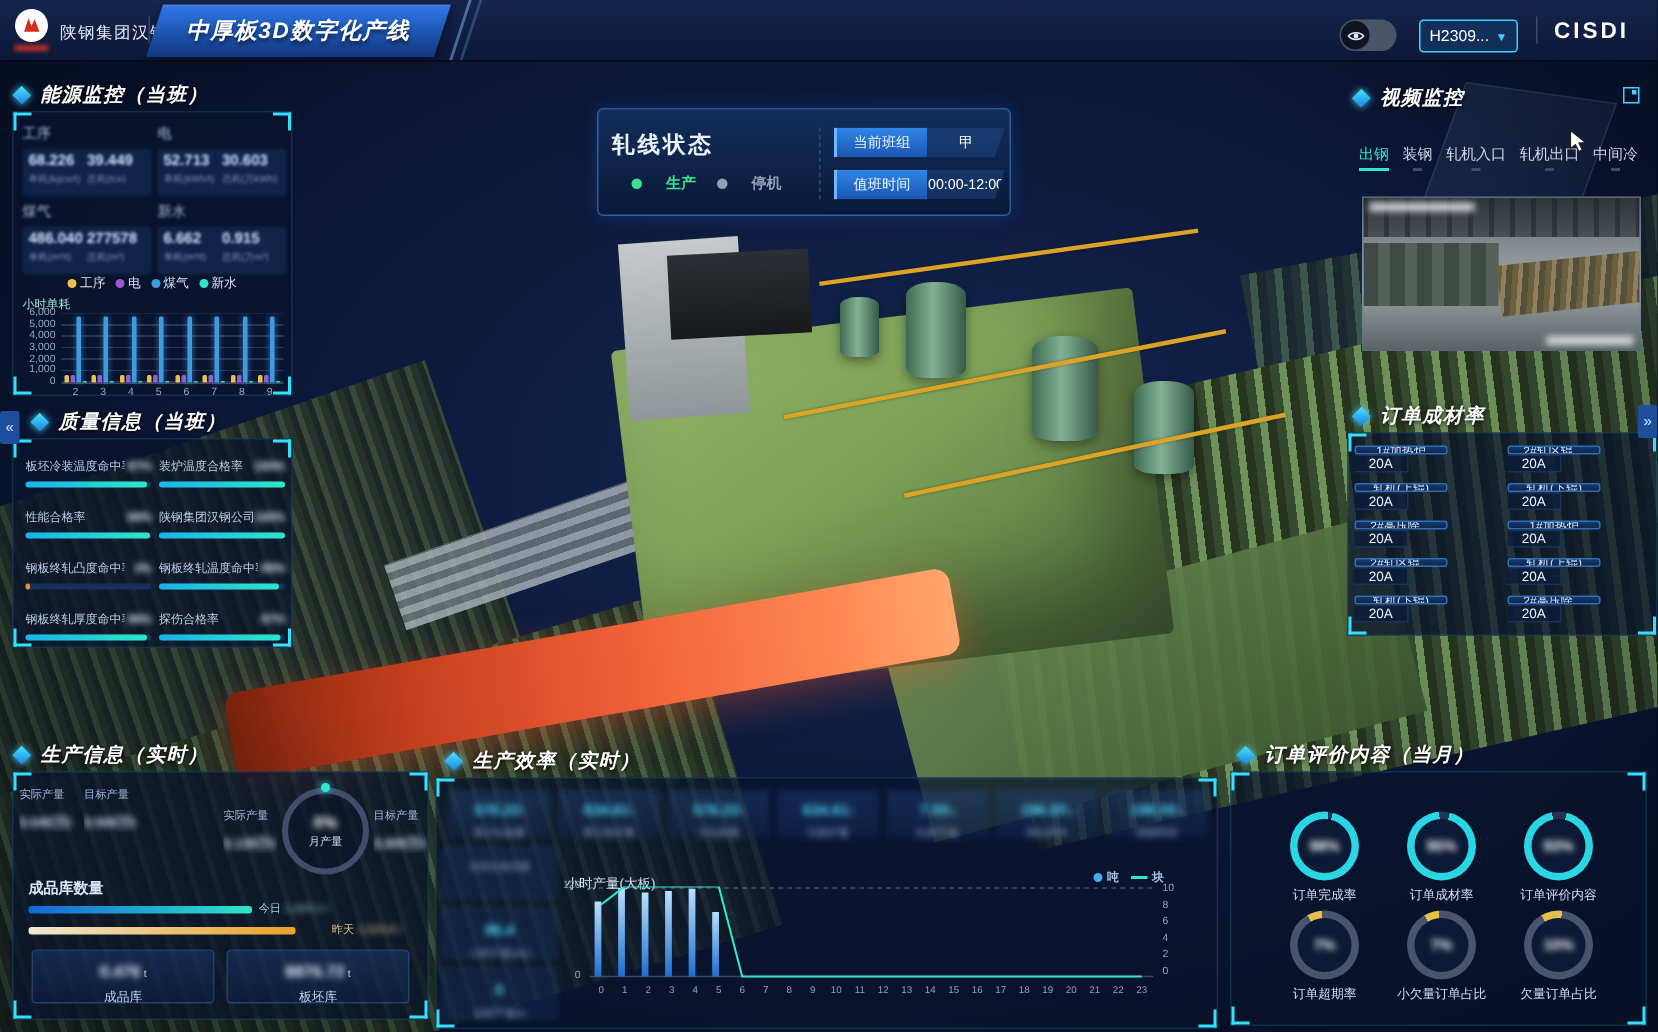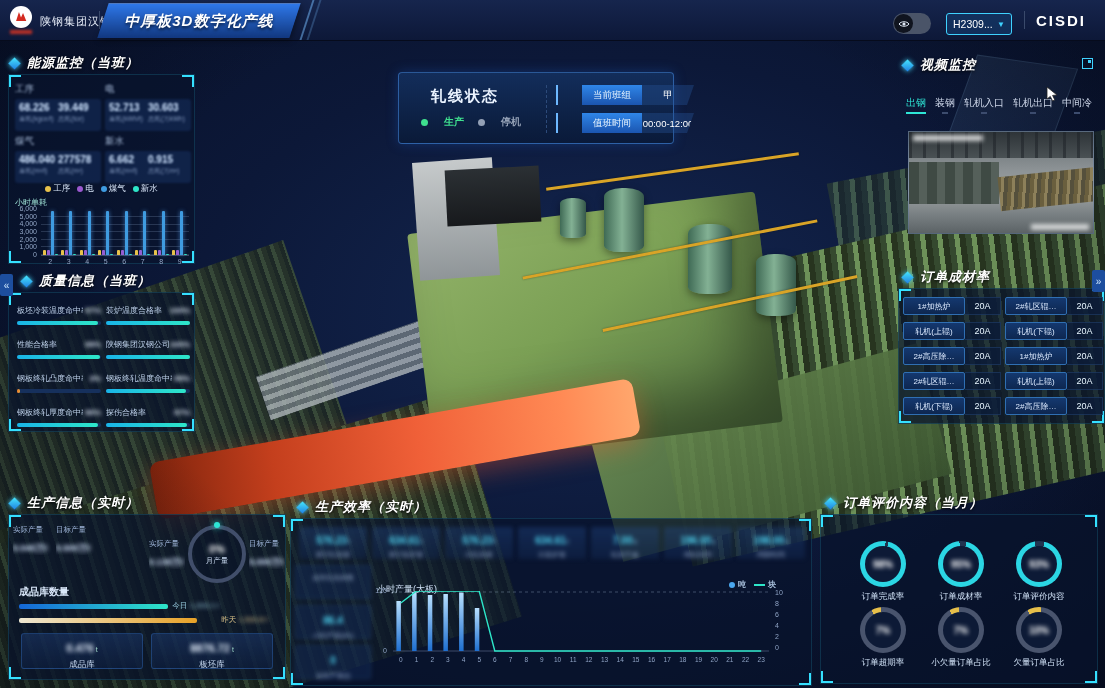--- a/index.html
+++ b/index.html
@@ -108,27 +108,27 @@
   .q-top{display:flex;justify-content:space-between;align-items:baseline;}
   .q-lab{font-size:8px;color:#bccfe8;white-space:nowrap;overflow:hidden;max-width:66px;}
   .q-pct{font-size:8px;color:#e8f2ff;font-weight:bold;}
   .q-track{margin-top:5px;height:3.5px;background:#16305c;border-radius:2px;}
   .q-fill{display:block;height:100%;border-radius:2px;background:linear-gradient(90deg,#19b4e8,#2ee6c8);}
   .q-fill.orange{background:linear-gradient(90deg,#e8762a,#e8a53a);}
   
   .ls{border:1px solid rgba(70,140,230,.55);border-radius:4px;
     background:linear-gradient(180deg,rgba(20,48,95,.88),rgba(10,26,56,.88));
     box-shadow:0 0 12px rgba(30,90,190,.35);}
-  .ls-title{position:absolute;left:32px;top:14px;font-size:15px;font-weight:bold;color:#eaf3ff;letter-spacing:2px;}
+  .ls-title{position:absolute;left:9px;top:14px;font-size:15px;font-weight:bold;color:#eaf3ff;letter-spacing:2px;}
   .ls-legend{position:absolute;left:22px;top:42px;display:flex;gap:14px;}
   .ls-i{display:flex;align-items:center;gap:16px;font-size:10px;}
   .ls-dot{width:7px;height:7px;border-radius:50%;}
   .ls-div{position:absolute;left:147px;top:12px;height:48px;border-left:1px dashed #2c4a7a;}
   .badge{position:absolute;left:157px;height:20px;width:112px;display:flex;
-    clip-path:polygon(0 0,100% 0,calc(100% - 7px) 100%,0 100%);border-left:2px solid #6db8ff;padding-left:24px;}
+    clip-path:polygon(0 0,100% 0,calc(100% - 7px) 100%,0 100%);border-left:2px solid #6db8ff;}
   .b-l{width:60px;background:linear-gradient(180deg,#2f86e8,#1b55b0);font-size:9.5px;color:#eaf6ff;
     display:flex;align-items:center;justify-content:center;}
   .b-v{flex:1;background:rgba(40,90,160,.35);color:#fff;font-size:9.5px;display:flex;align-items:center;
     justify-content:center;white-space:nowrap;}
   
   .v-icon{position:absolute;left:1082px;top:58px;width:9px;height:9px;border:1px solid #3fd2ff;z-index:3;cursor:pointer;}
   .v-icon::after{content:'';position:absolute;right:1px;top:1px;width:3px;height:3px;background:#3fd2ff;}
   .v-tabs{position:absolute;left:906px;top:96px;width:190px;z-index:2;display:flex;gap:9px;overflow:hidden;}
   .v-tab{font-size:10px;color:#cfd8ea;padding-bottom:4px;white-space:nowrap;cursor:pointer;position:relative;}
   .v-tab::after{content:'';position:absolute;left:50%;bottom:0;width:6px;height:2px;margin-left:-3px;background:#3c4c6e;}
@@ -140,21 +140,21 @@
   .v-ceil{position:absolute;left:0;top:0;right:0;height:26px;
     background:repeating-linear-gradient(90deg,rgba(30,35,40,.55) 0 3px,transparent 3px 14px),
       linear-gradient(180deg,#2e3438,#4a5154);}
   .v-mach{position:absolute;left:0;top:30px;width:90px;height:42px;filter:blur(.5px);
     background:repeating-linear-gradient(90deg,#3f4a44 0 10px,#55605a 10px 18px);}
   .v-roll{position:absolute;right:-6px;top:40px;width:100px;height:34px;transform:rotate(-6deg);
     background:repeating-linear-gradient(100deg,#6a5f3e 0 4px,#8d805a 4px 7px,#55503c 7px 11px);}
   .v-ts{position:absolute;left:4px;top:3px;width:70px;height:6px;background:rgba(255,255,255,.75);filter:blur(2px);}
   .v-ts2{position:absolute;right:4px;bottom:3px;width:58px;height:6px;background:rgba(255,255,255,.7);filter:blur(2px);}
   
-  .eq-row{position:absolute;display:flex;height:18px;}
+  .eq-row{position:absolute;display:flex;height:18px;flex-direction:column;}
   .eq-lab{width:62px;background:linear-gradient(180deg,#14386f,#0e2750);border:1px solid #2f6fb3;border-radius:2px;
     font-size:8px;color:#dceaff;display:flex;align-items:center;justify-content:center;white-space:nowrap;
     overflow:hidden;cursor:pointer;box-sizing:border-box;}
   .eq-val{width:36px;background:rgba(12,28,58,.78);border:1px solid rgba(60,110,180,.25);border-left:none;
     font-size:9px;color:#e8f6ff;display:flex;align-items:center;justify-content:center;box-sizing:border-box;}
   
   .pg{position:absolute;display:flex;align-items:center;gap:3px;}
   .pg-side{width:40px;overflow:hidden;}
   .pg-l{font-size:7.5px;color:#9cb2d6;white-space:nowrap;}
   .pg-v{font-size:9px;color:#d6e6ff;font-weight:bold;margin-top:7px;white-space:nowrap;}

